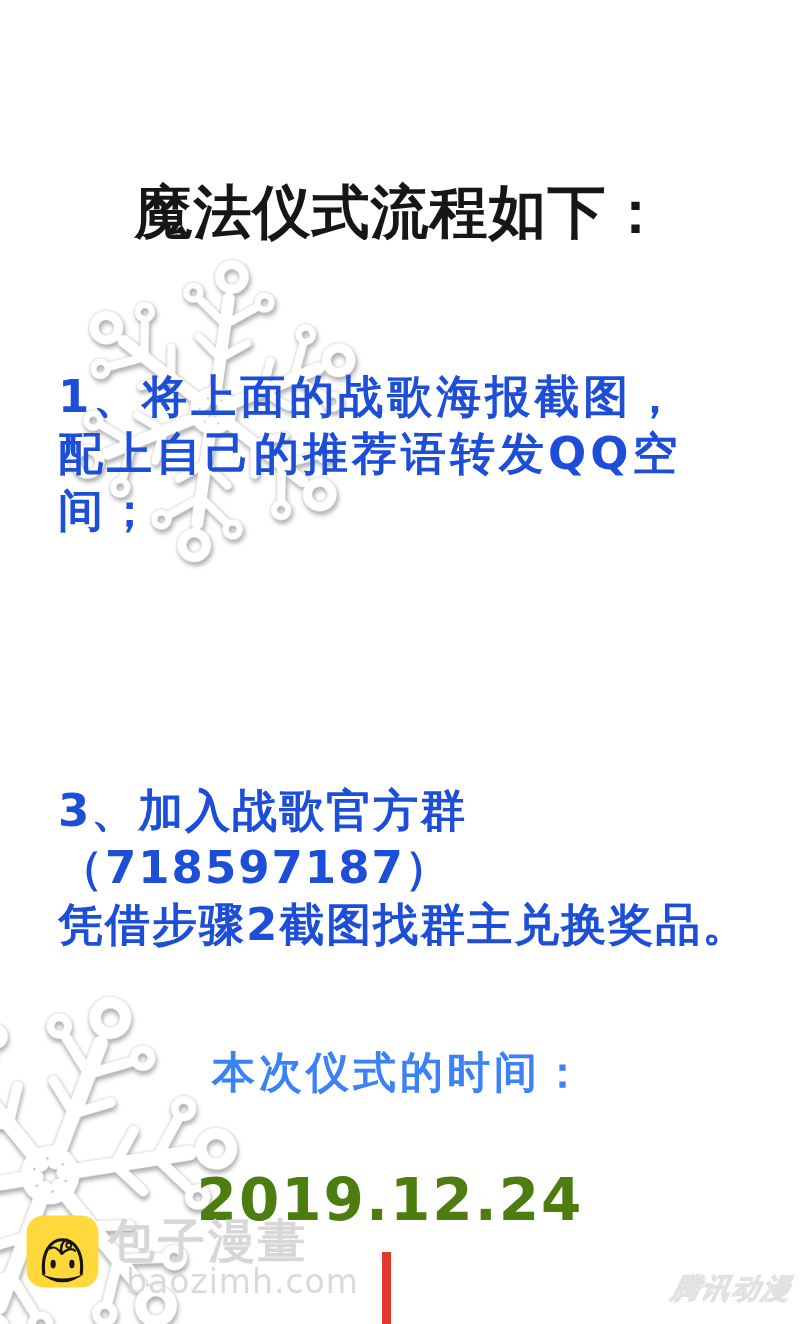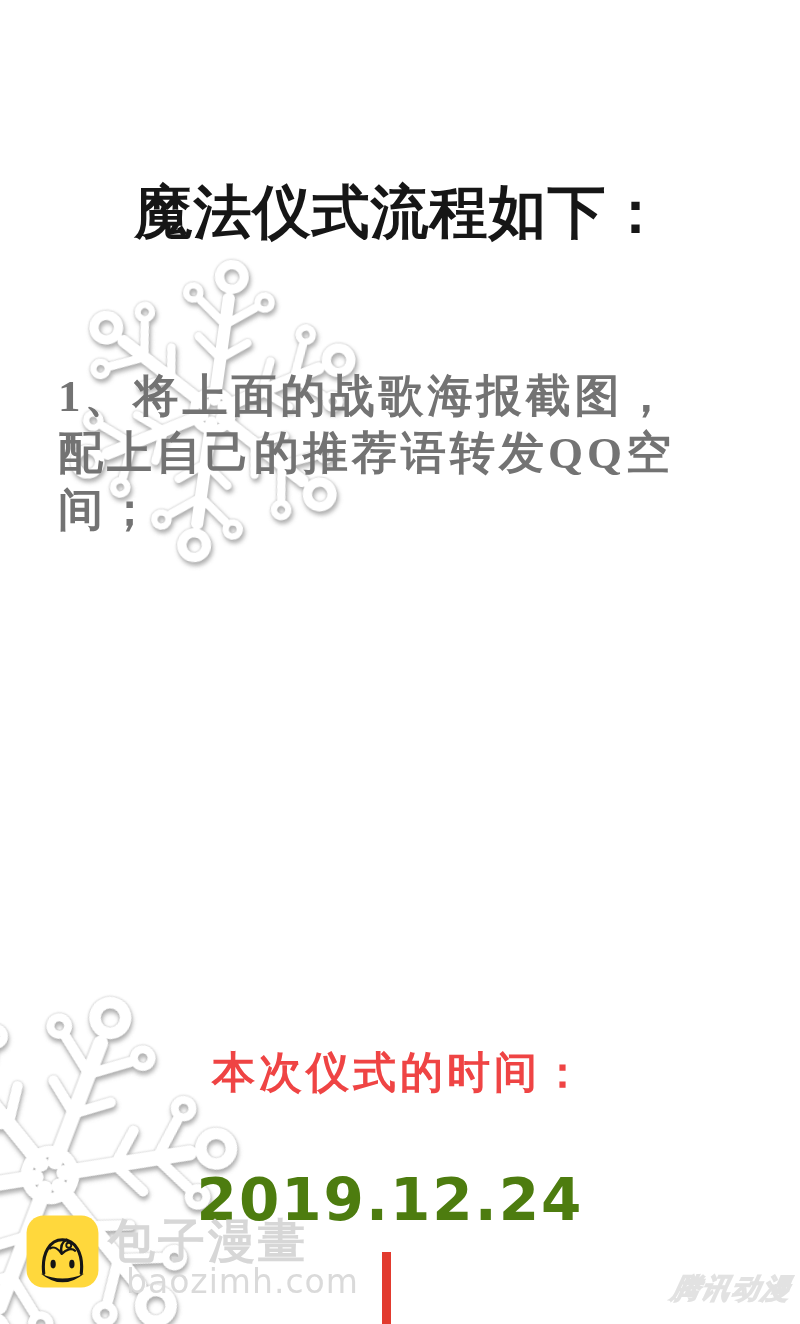--- a/index.html
+++ b/index.html
@@ -9,29 +9,29 @@
     font-family:"DejaVu Sans", sans-serif;
   }
   
   .title{
     position:absolute; left:0; top:176px; width:800px;
     text-align:center; color:#161616; font-size:58px; font-weight:bold;
     letter-spacing:1px; line-height:72px; white-space:nowrap;
   }
   .step{
     position:absolute; left:58px; width:700px;
-    color:#737373; font-size:45px; font-weight:bold;
-    letter-spacing:4px; line-height:57px; white-space:pre-line;font-family:Liberation Serif, serif;
+    color:#1d4ed8; font-size:45px; font-weight:bold;
+    letter-spacing:4px; line-height:57px; white-space:pre-line;
   }
   .step-1{ top:368px; }
   .step-2{ top:598px; }
   .step-3{ top:782px; letter-spacing:2px; }
   .time-label{
     position:absolute; left:0; top:1044px; width:800px;
-    text-align:center; color:#ef4444; font-size:43px; font-weight:bold;
+    text-align:center; color:#3b82f6; font-size:43px; font-weight:bold;
     letter-spacing:4px; white-space:nowrap;
   }
   .event-date{
     position:absolute; left:0; top:1166px; width:780px;
     text-align:center; color:#4d7c0f; font-size:58px; font-weight:bold;
     letter-spacing:2px; white-space:nowrap;
   }
   .red-divider{
     position:absolute; left:382px; top:1252px; width:9px; height:72px;
     background:#e23a2e;
@@ -100,20 +100,22 @@
 
   <svg class="snowflake snowflake-bottom" viewBox="-170 -170 340 340">
     <use href="#sf"></use>
   </svg>
 
   <div class="title">魔法仪式流程如下：</div>
 
   <div class="step step-1">1、将上面的战歌海报截图，
 配上自己的推荐语转发QQ空
 间；</div>
+  <div class="step step-3">3、加入战歌官方群（718597187）
+凭借步骤2截图找群主兑换奖品。</div>
 
   <div class="time-label">本次仪式的时间：</div>
   <div class="event-date">2019.12.24</div>
   <div class="red-divider"></div>
 
   <div class="watermark">
     <svg class="mascot" viewBox="0 0 96 96">
       <rect x="2" y="2" width="92" height="92" rx="22" fill="#ffd83c"></rect>
       <path d="M24,76 C21,50 32,33 48,33 C64,33 75,50 72,76" fill="#ffd83c" stroke="#151515" stroke-width="4" stroke-linecap="round"></path>
       <path d="M47,51 C43,45 37,41 32,44 M47,51 C45,42 47,36 53,33 M47,51 C53,45 60,43 64,47" fill="none" stroke="#151515" stroke-width="3" stroke-linecap="round"></path>

